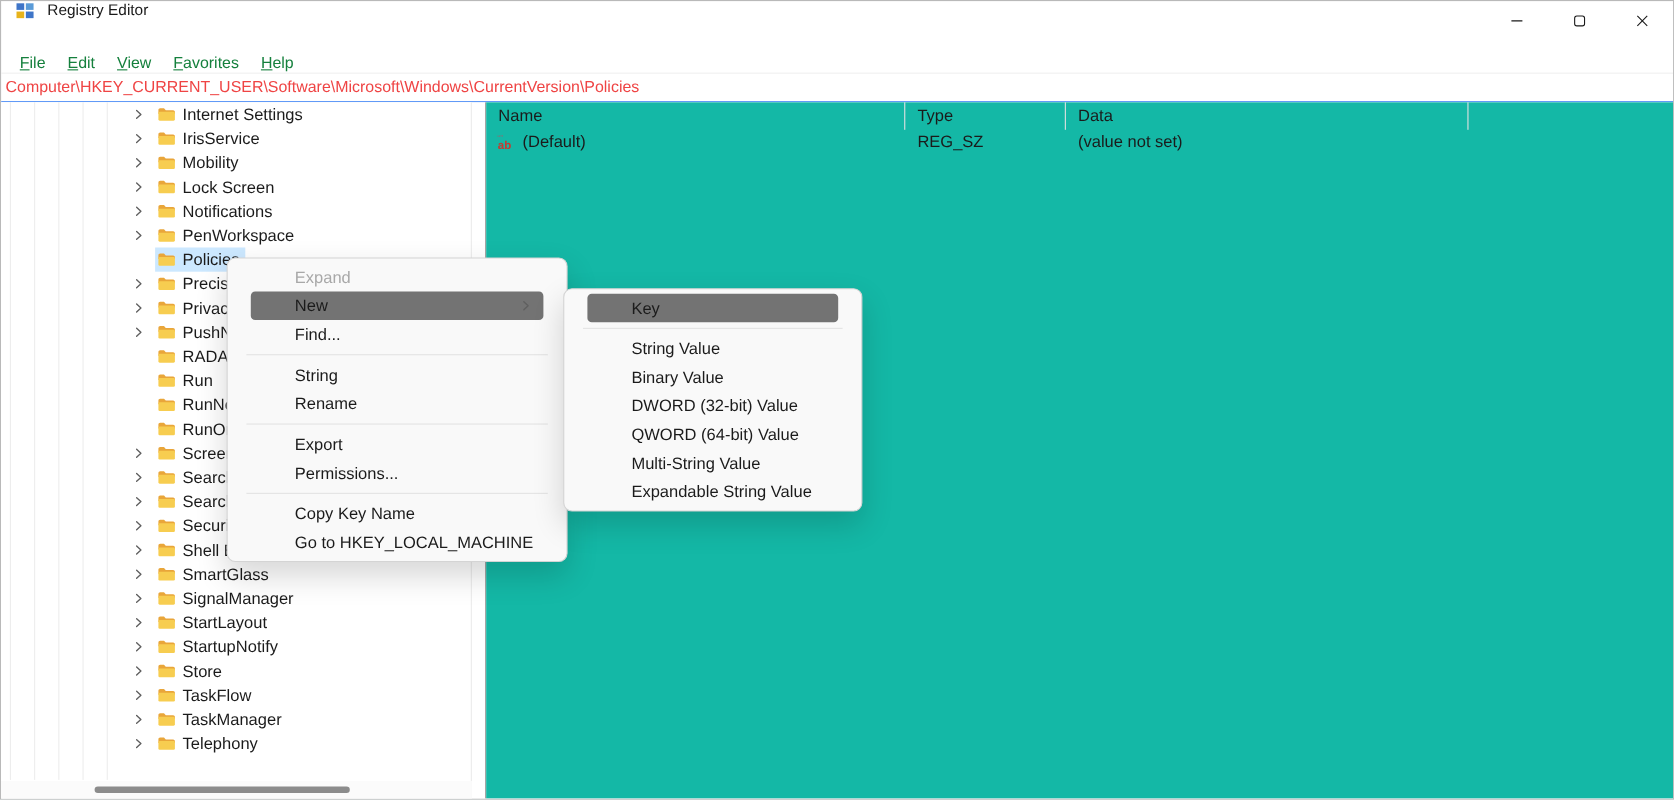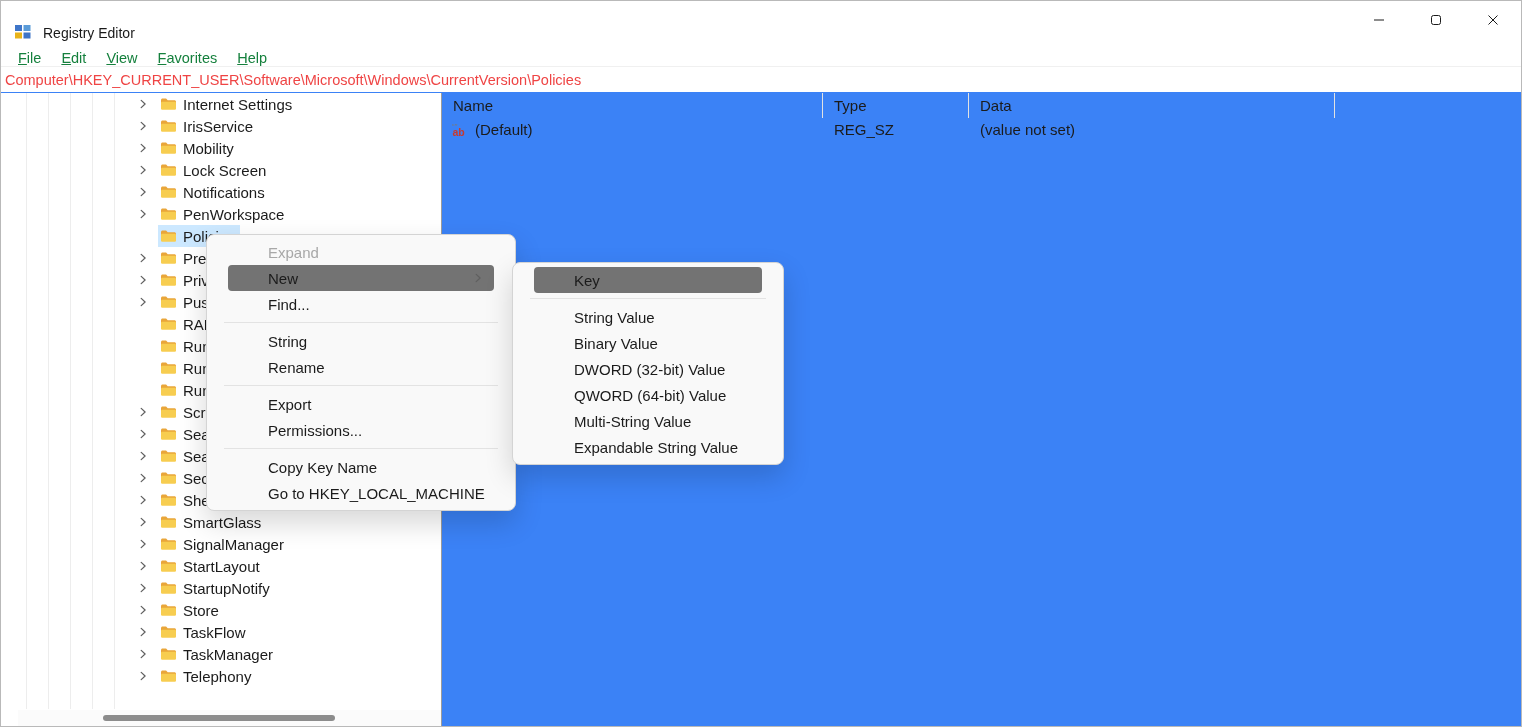--- a/index.html
+++ b/index.html
@@ -1,53 +1,53 @@
 <!DOCTYPE html>
 <html><head>
 <meta charset="utf-8">
 <style>
   *{margin:0;padding:0;box-sizing:border-box}
   html,body{background:#d8d8d8}
   body{font-family:"Liberation Sans",sans-serif;-webkit-font-smoothing:antialiased}
   .window{position:relative;width:1522px;height:727px;background:#fff;overflow:hidden;border:1px solid #b9b9b9}
 
   
-  .titlebar{height:40px;display:flex;align-items:flex-end}
+  .titlebar{height:40px;display:flex;align-items:flex-start}
   .app-icon{margin-left:13px;display:flex}
   .title{margin-left:11px;font-size:14px;color:#191919}
   .win-controls{margin-left:auto;display:flex;height:100%}
   .win-btn{width:57px;display:flex;align-items:center;justify-content:center;cursor:default}
 
   
   .menubar{height:25px;display:flex;align-items:flex-end;padding-left:7px;font-size:14.5px;color:#15803d}
   .menu-item{padding:0 10px}
   .menu-item u{text-decoration:underline}
 
   
   .addressbar{height:27px;display:flex;align-items:center;padding-left:4px;font-size:14.5px;color:#ef4444;border-top:1px solid #f0f0f0;border-bottom:1px solid #3b82f6}
 
   
   .main{position:absolute;top:92px;left:0;right:0;bottom:0;background:#fff}
 
   
-  .tree-panel{position:absolute;left:17px;top:0;bottom:0;width:428px;border-right:1px solid #ebebeb;background:#fff}
+  .tree-panel{position:absolute;left:0;top:0;bottom:0;width:428px;border-right:1px solid #ebebeb;background:#fff}
   .guides{position:absolute;left:0;right:0;top:0;bottom:17px;pointer-events:none}
   .guide{position:absolute;top:0;bottom:0;width:1px;background:#ededed}
   #tree{position:absolute;left:0;right:0;top:0;bottom:16px;overflow:hidden}
   .tree-row{height:22px;display:flex;align-items:center;padding-left:119px;font-size:15px;color:#1b1b1b;white-space:nowrap}
   .chev{width:21px;height:22px;display:inline-flex;align-items:center;justify-content:flex-start;flex:none}
   .row-core{display:inline-flex;align-items:center;height:22px;padding:0 5px 0 2px;gap:6px}
   .tree-row.selected .row-core{background:#cce8ff}
   .folder{display:inline-flex;flex:none}
   .hscroll{position:absolute;left:0;bottom:0;width:428px;height:16px;background:#fbfbfb}
   .hthumb{position:absolute;left:85px;top:5px;width:232px;height:6px;border-radius:3px;background:#8c8c8c}
   .splitter{position:absolute;left:440px;top:0;bottom:0;width:1px;background:#9c9c9c}
 
   
-  .list-panel{position:absolute;left:441px;right:0;top:0;bottom:0;background:#3b82f6}
+  .list-panel{position:absolute;left:441px;right:0;top:0;bottom:0;background:#14b8a6}
   .list-header{display:flex;height:25px;font-size:15px;color:#1b1b1b}
   .col{display:flex;align-items:center;padding-left:11px;border-right:1px solid #e2e2e2;height:100%}
   .c0{width:381px}.c1{width:146px}.c2{width:366px}
   .col.filler{flex:1;border-right:none}
   .list-row{display:flex;height:23px;align-items:center;font-size:15px;color:#1b1b1b}
   .cell{display:flex;align-items:center;padding-left:11px}
   .cell.c0{padding-left:9px;gap:6px}
   .vicon{display:inline-flex}
 
   

